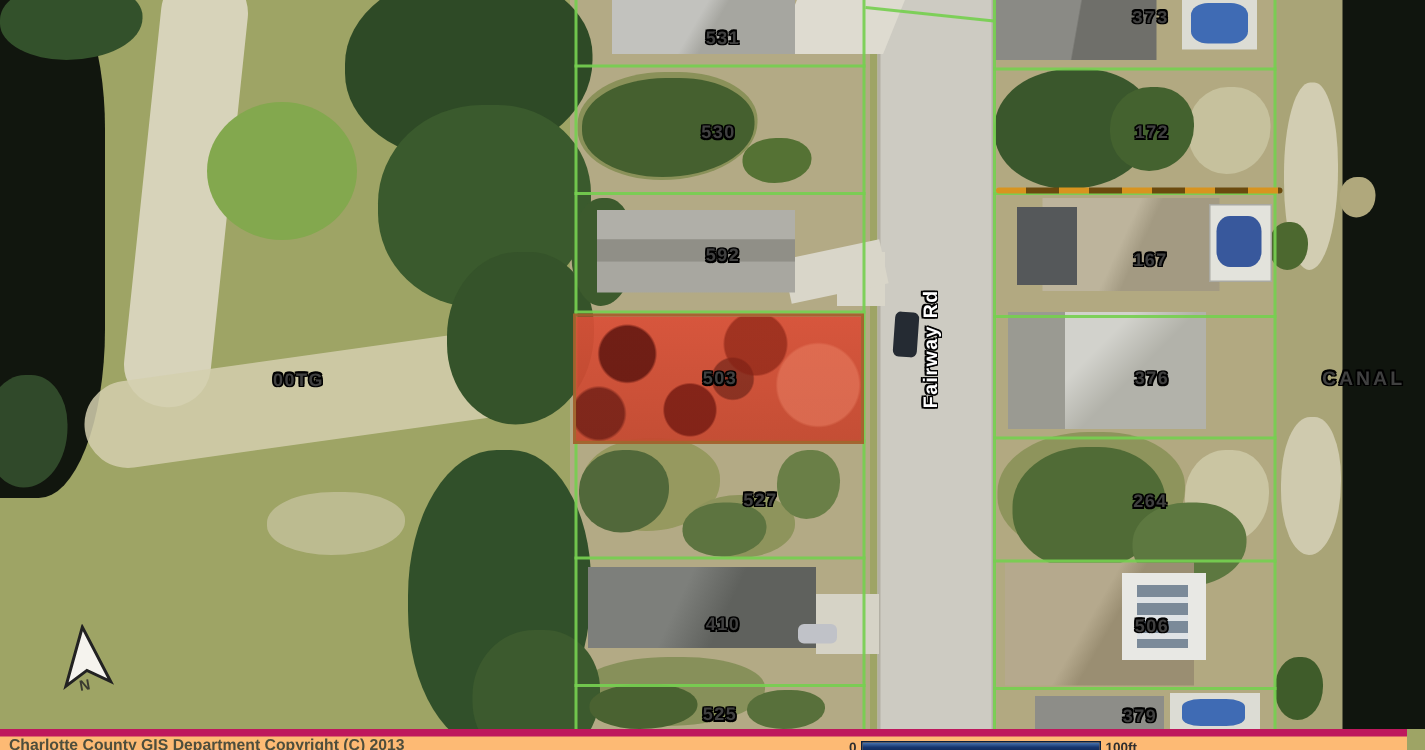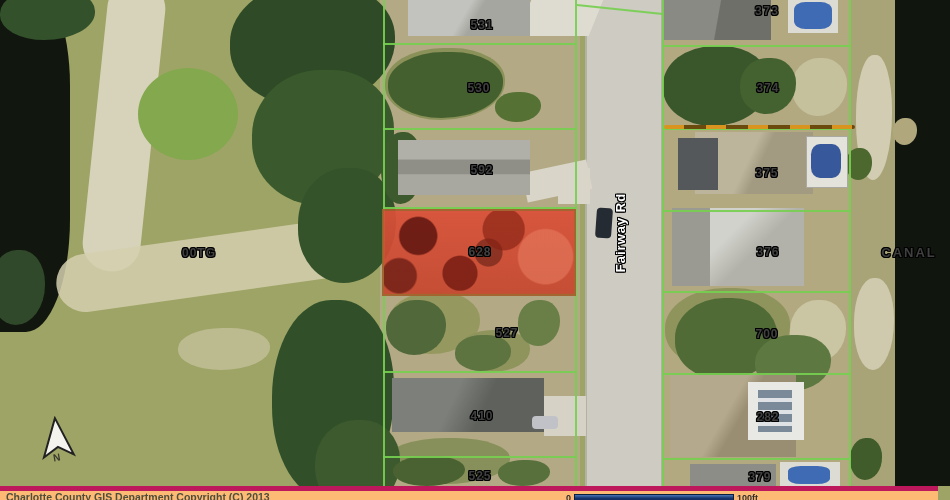--- a/index.html
+++ b/index.html
@@ -152,31 +152,31 @@
   <div class="gline" style="left:662px;top:373px;width:189px;height:2px;"></div>
   <div class="gline" style="left:662px;top:458px;width:189px;height:2px;"></div>
   <div class="gline" style="left:577px;top:4px;width:86px;height:2px;transform:rotate(6deg);transform-origin:left center;"></div>
   <div id="orange-line"></div>
 
   <div id="highlight"></div>
 
   <span class="plabel" style="left:472px;top:25px;">531</span>
   <span class="plabel" style="left:469px;top:88px;">530</span>
   <span class="plabel" style="left:472px;top:170px;">592</span>
-  <span class="plabel" style="left:470px;top:252px;">628</span>
+  <span class="plabel" style="left:470px;top:252px;">503</span>
   <span class="plabel" style="left:497px;top:333px;">527</span>
   <span class="plabel" style="left:472px;top:416px;">410</span>
   <span class="plabel" style="left:470px;top:476px;">525</span>
 
   <span class="plabel" style="left:757px;top:12px;font-family:Liberation Mono, monospace;">373</span>
-  <span class="plabel" style="left:758px;top:88px;">374</span>
-  <span class="plabel" style="left:757px;top:173px;">375</span>
+  <span class="plabel" style="left:758px;top:88px;">172</span>
+  <span class="plabel" style="left:757px;top:173px;">167</span>
   <span class="plabel" style="left:758px;top:252px;">376</span>
-  <span class="plabel" style="left:757px;top:334px;">700</span>
-  <span class="plabel" style="left:758px;top:417px;">282</span>
+  <span class="plabel" style="left:757px;top:334px;">264</span>
+  <span class="plabel" style="left:758px;top:417px;">506</span>
   <span class="plabel" style="left:750px;top:477px;">379</span>
 
   <span class="plabel" style="left:189px;top:253px;">00TG</span>
   <span class="plabel arealabel" style="left:899px;top:252px;">CANAL</span>
   <div class="roadlabel">Fairway Rd</div>
 
   <svg id="north-arrow" width="38" height="44" viewBox="0 0 38 44">
     <polygon points="19,2 34,40 19,31 4,40" fill="#f5f3ee" stroke="#222" stroke-width="2"></polygon>
   </svg>
   <span id="north-n">N</span>

